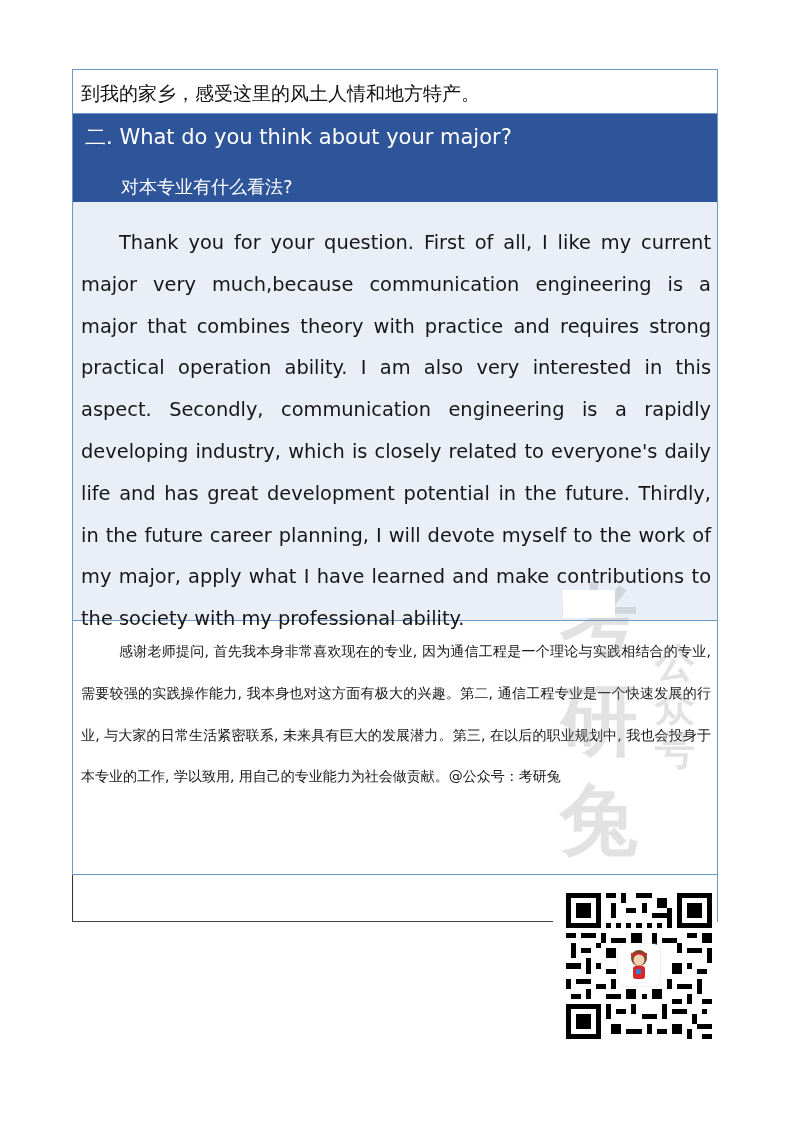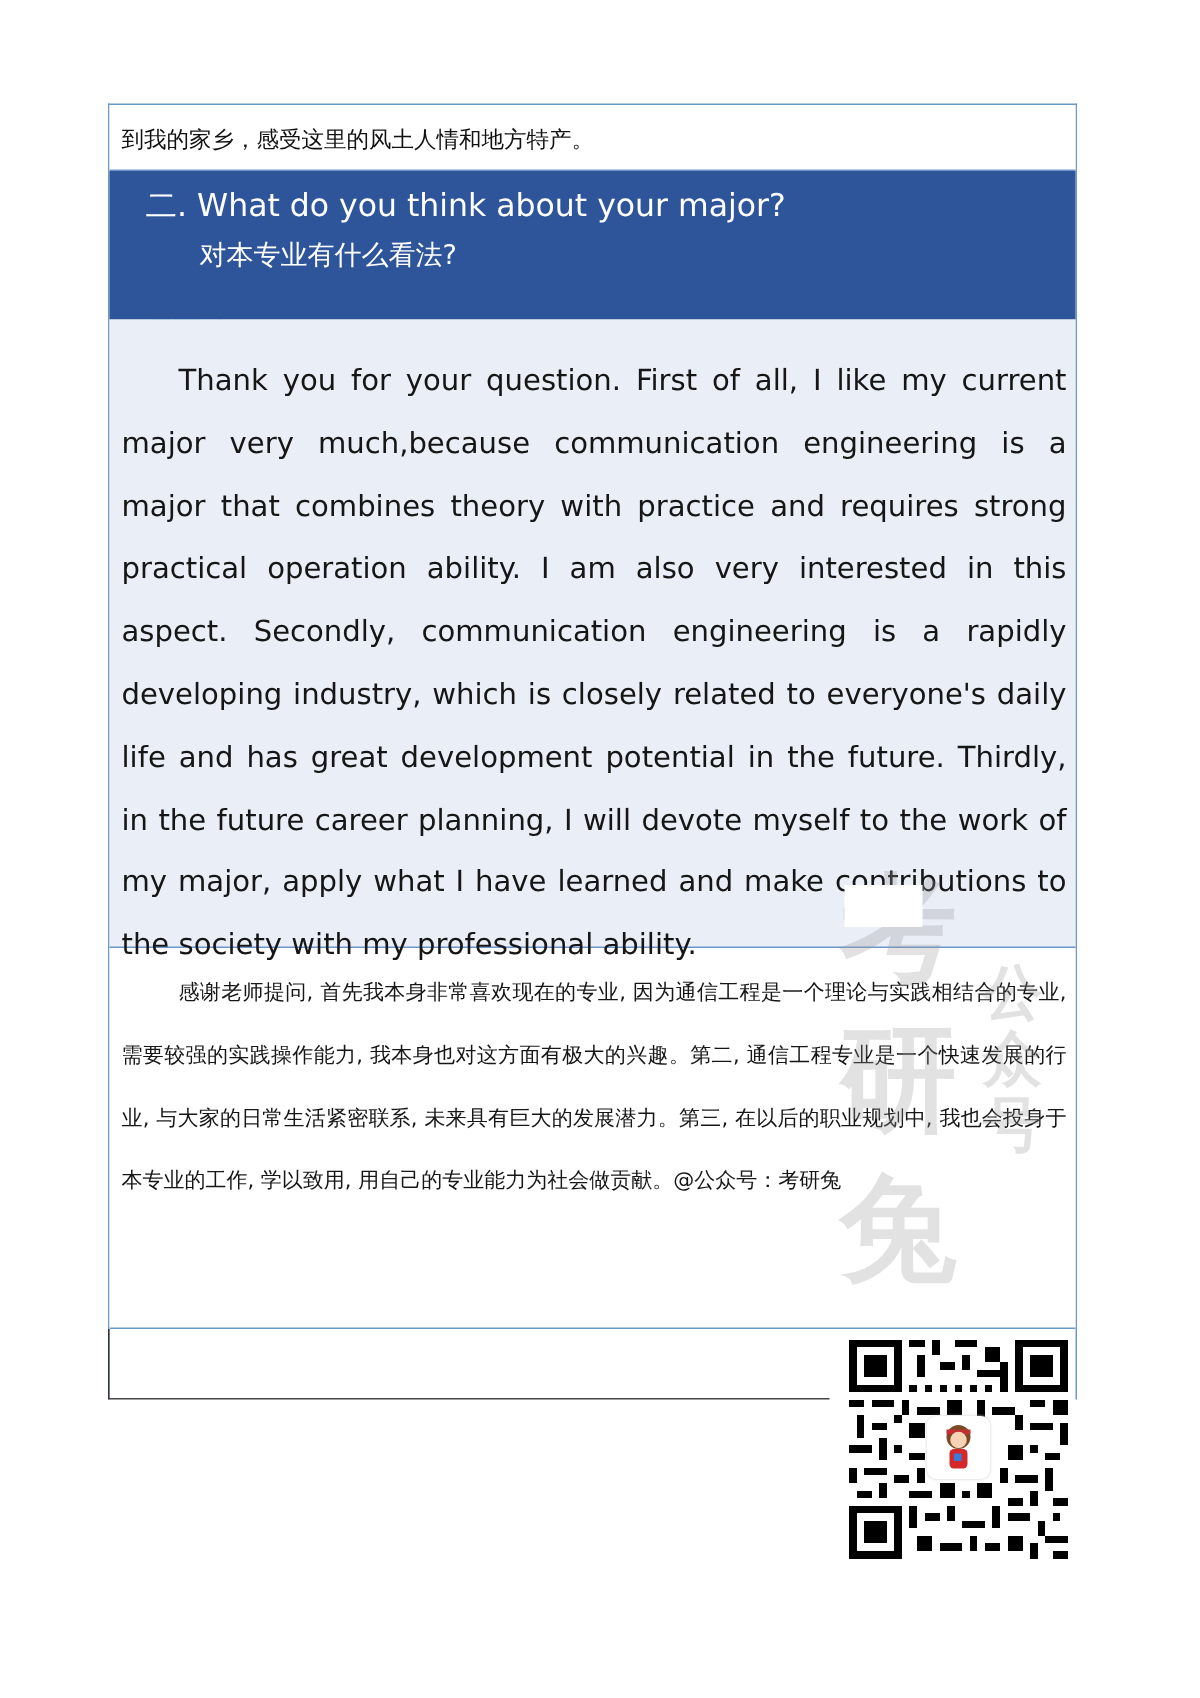--- a/index.html
+++ b/index.html
@@ -10,27 +10,27 @@
   .faint-header {
     position: absolute; left: 410px; top: 14px; width: 340px; height: 14px;
     color: #f3f3f3; font-size: 11px; letter-spacing: 2px; white-space: nowrap; overflow: hidden;
   }
   .table {
     position: absolute; left: 72px; top: 69px; width: 646px;
     border: 1.5px solid #6e97c9; border-bottom: none; box-sizing: border-box;
   }
   .row-prev {
     height: 44px; background: #fff; padding: 8px 8px 0 8px; box-sizing: border-box;
-    font-size: 15px; line-height: 30px; border-bottom: 1.5px solid #6e97c9;
+    font-size: 19px; line-height: 30px; border-bottom: 1.5px solid #6e97c9;
   }
   .q-header {
-    background: #2e559a; color: #ffffff; padding: 6px 8px 0 24px; box-sizing: border-box; height: 99px;
+    background: #2e559a; color: #ffffff; padding: 6px 8px 0 12px; box-sizing: border-box; height: 88px;
   }
   .q-en { font-size: 21px; line-height: 34px; }
-  .q-cn { font-size: 18px; line-height: 34px; padding-left: 36px; }
+  .q-cn { font-size: 18px; line-height: 34px; padding-left: 36px; margin-top: 16px; }
   .answer-en {
     background: #e9eef7; padding: 20px 6px 4px 8px; box-sizing: border-box;
     font-size: 19.4px; line-height: 41.8px; text-align: justify; text-indent: 38px;
     border-bottom: 1.5px solid #6e97c9; height: 419px; color: #161616;
   }
   .answer-cn {
     background: #ffffff; padding: 10px 6px 4px 8px; box-sizing: border-box;
     font-size: 14px; line-height: 41.8px; text-align: justify; text-indent: 38px;
     height: 254px; border-bottom: 1.5px solid #6e97c9; color: #161616;
   }

